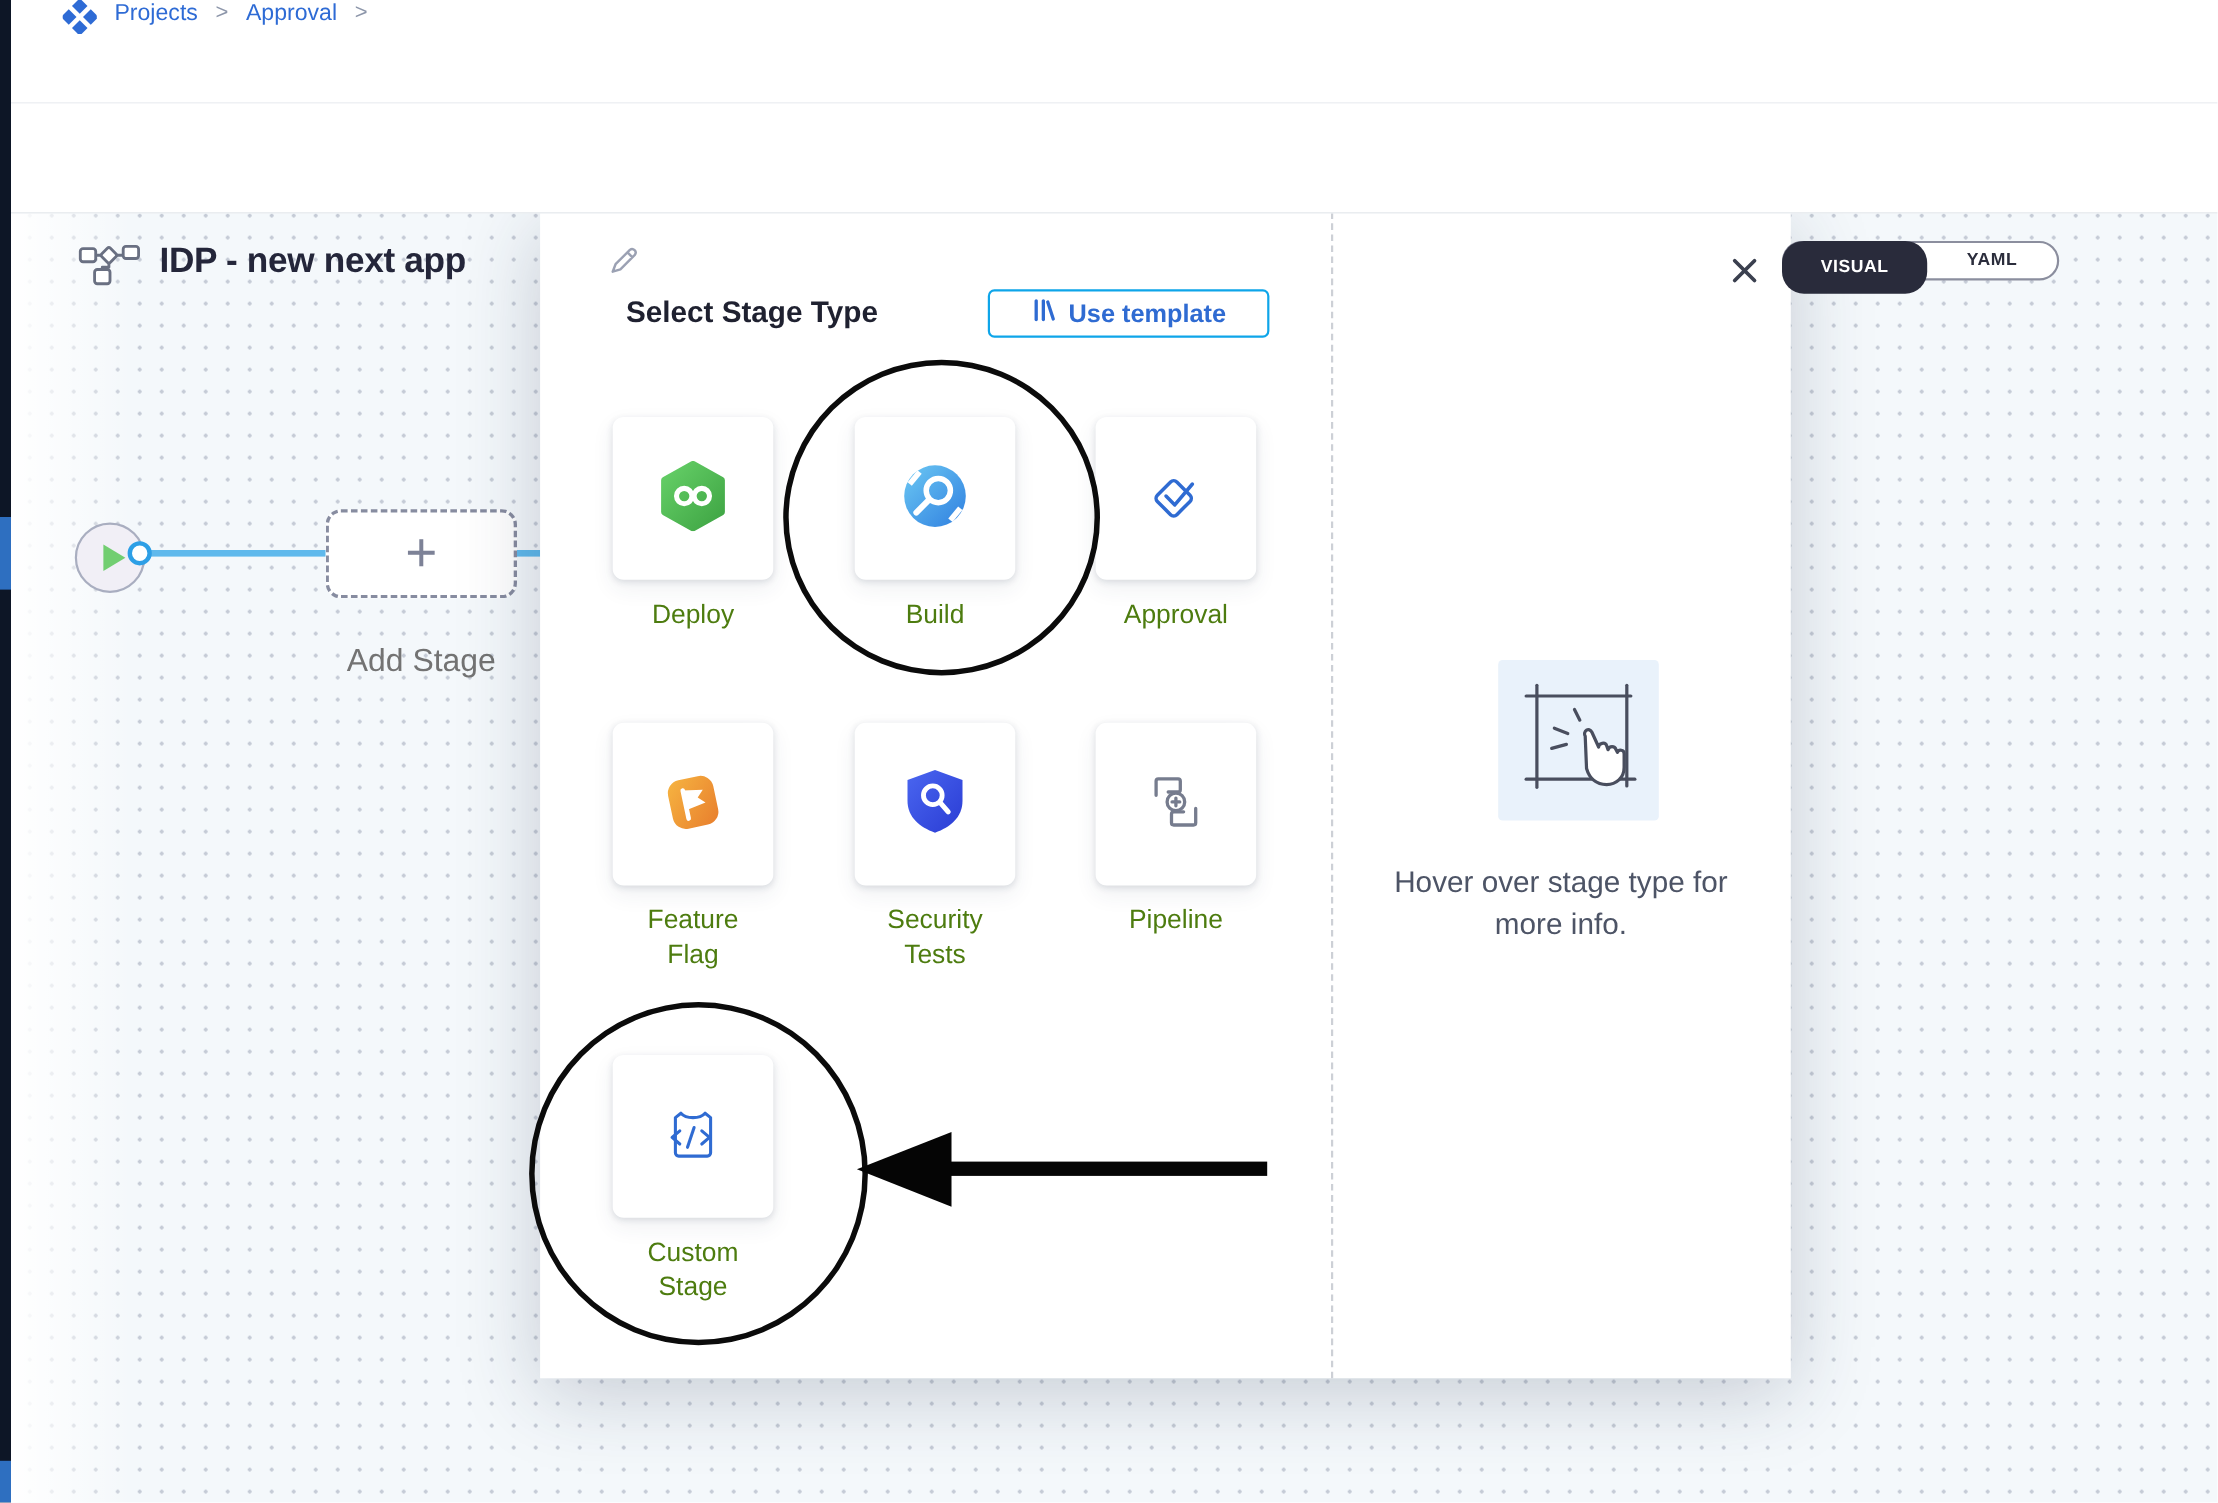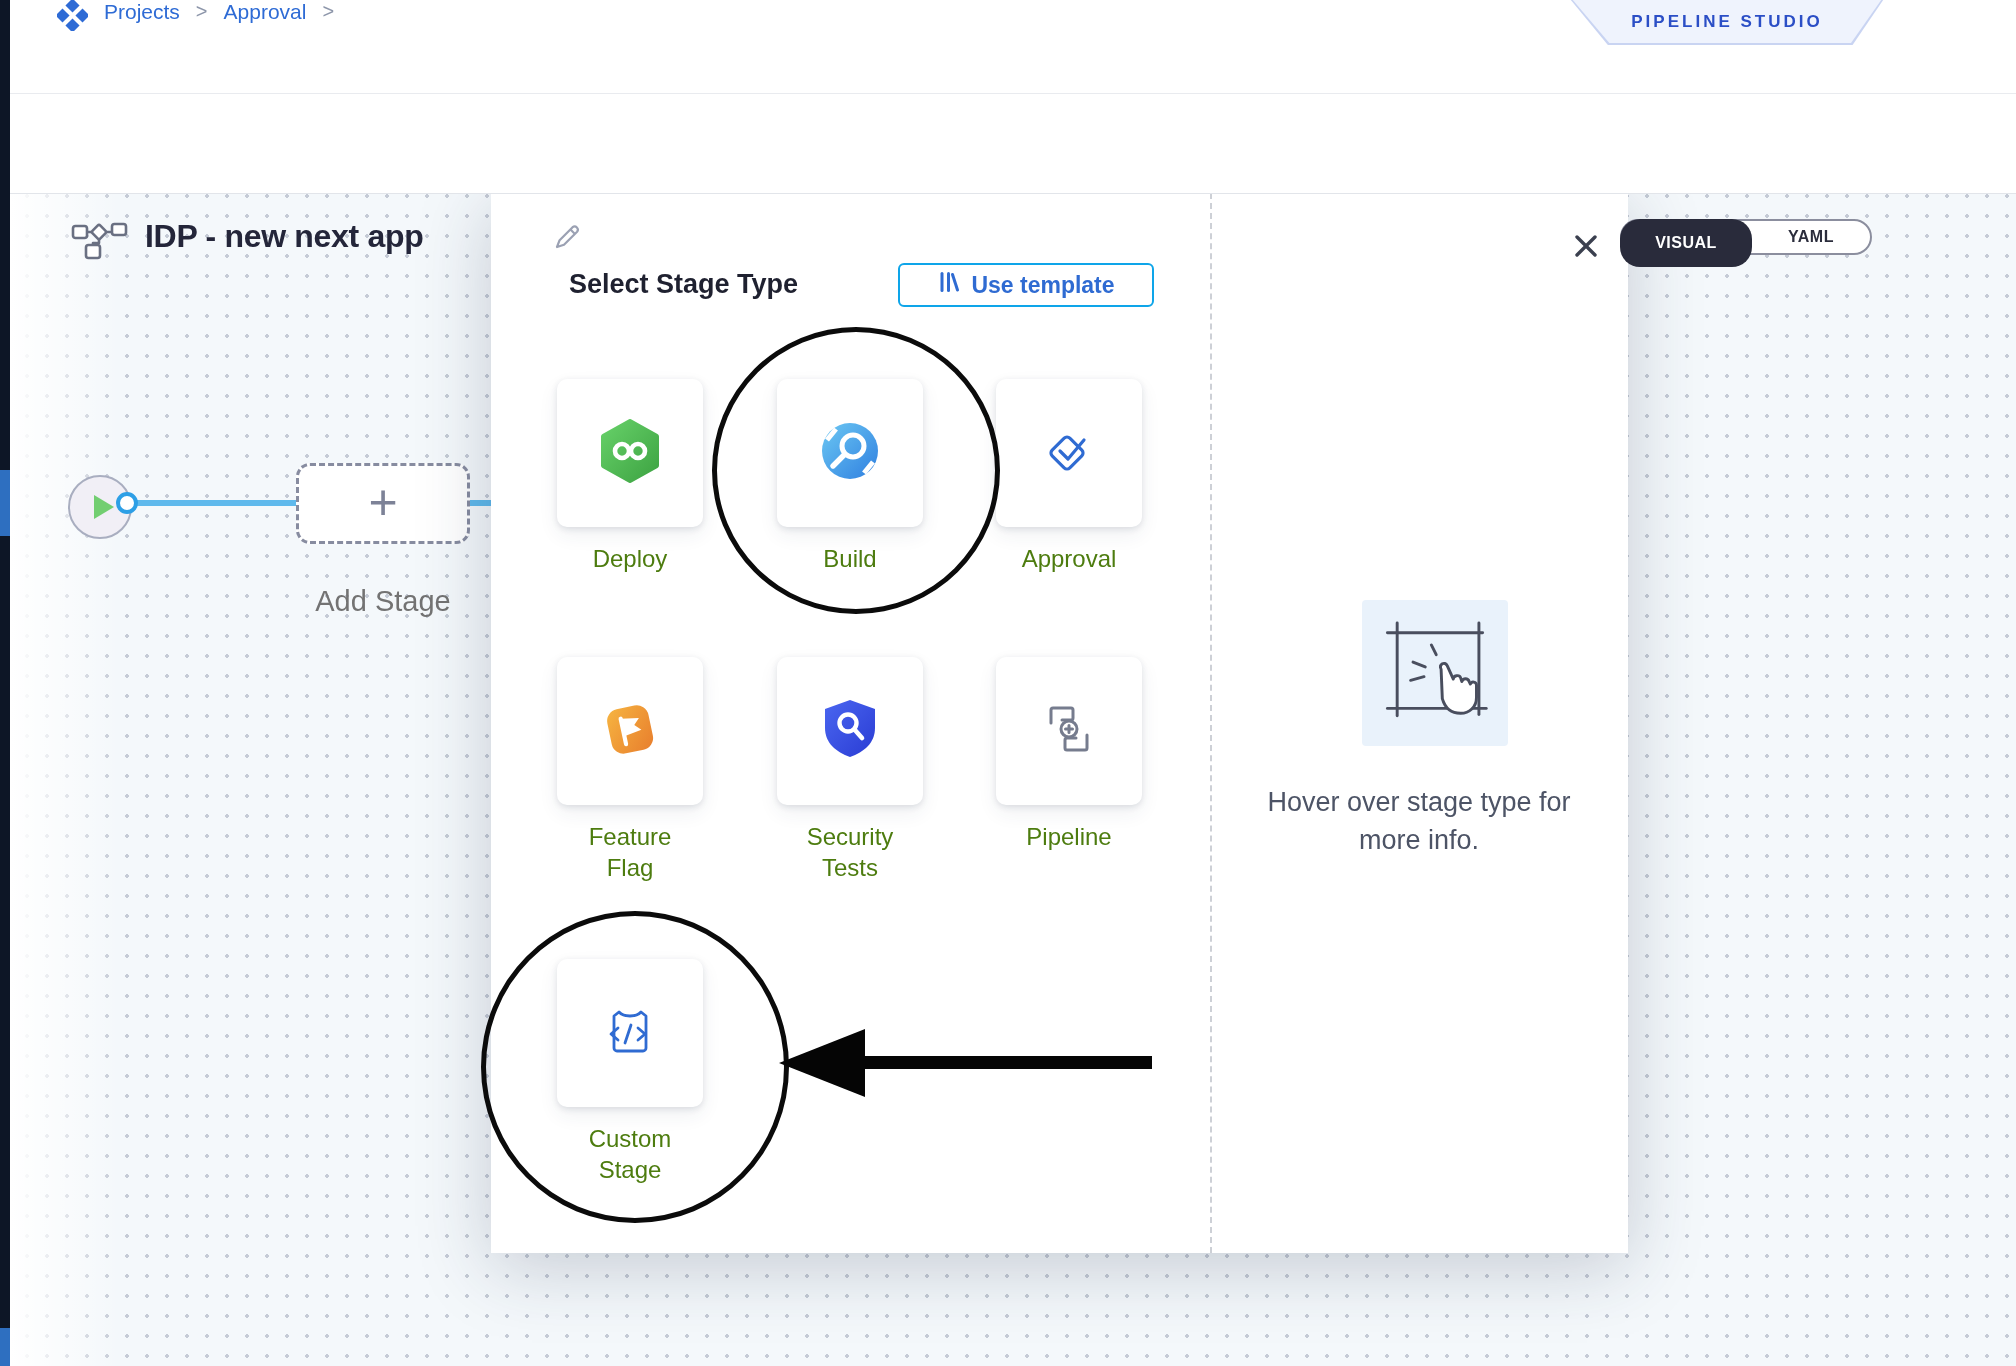--- a/index.html
+++ b/index.html
@@ -106,25 +106,20 @@
             <rect x="10.5" y="20.5" width="10" height="10" transform="rotate(45 15.5 25.5)"></rect>
             <rect x="0.5" y="10.5" width="10" height="10" transform="rotate(45 5.5 15.5)"></rect>
           </g>
         </svg>
       </span>
       <span class="crumb">Projects</span>
       <span class="crumb-sep">&gt;</span>
       <span class="crumb">Approval</span>
       <span class="crumb-sep">&gt;</span>
     </div>
-    <div class="banner">
-      <div class="banner-inner">
-        <span>PIPELINE STUDIO</span>
-      </div>
-    </div>
   </div>
 
   <div class="title-row">
     <span class="title-icon">
       <svg width="58" height="44" viewBox="0 0 58 44">
         <g fill="#ffffff" stroke="#6a7082" stroke-width="2.6" stroke-linejoin="round">
           <path d="M17,15 H23 M36,15 H42 M29,21 V26 H23 V28"></path>
           <rect x="3" y="9" width="14" height="12" rx="2.5"></rect>
           <rect x="23.5" y="9.5" width="11" height="11" rx="2" transform="rotate(45 29 15)"></rect>
           <rect x="42" y="7" width="14" height="11" rx="2.5"></rect>

